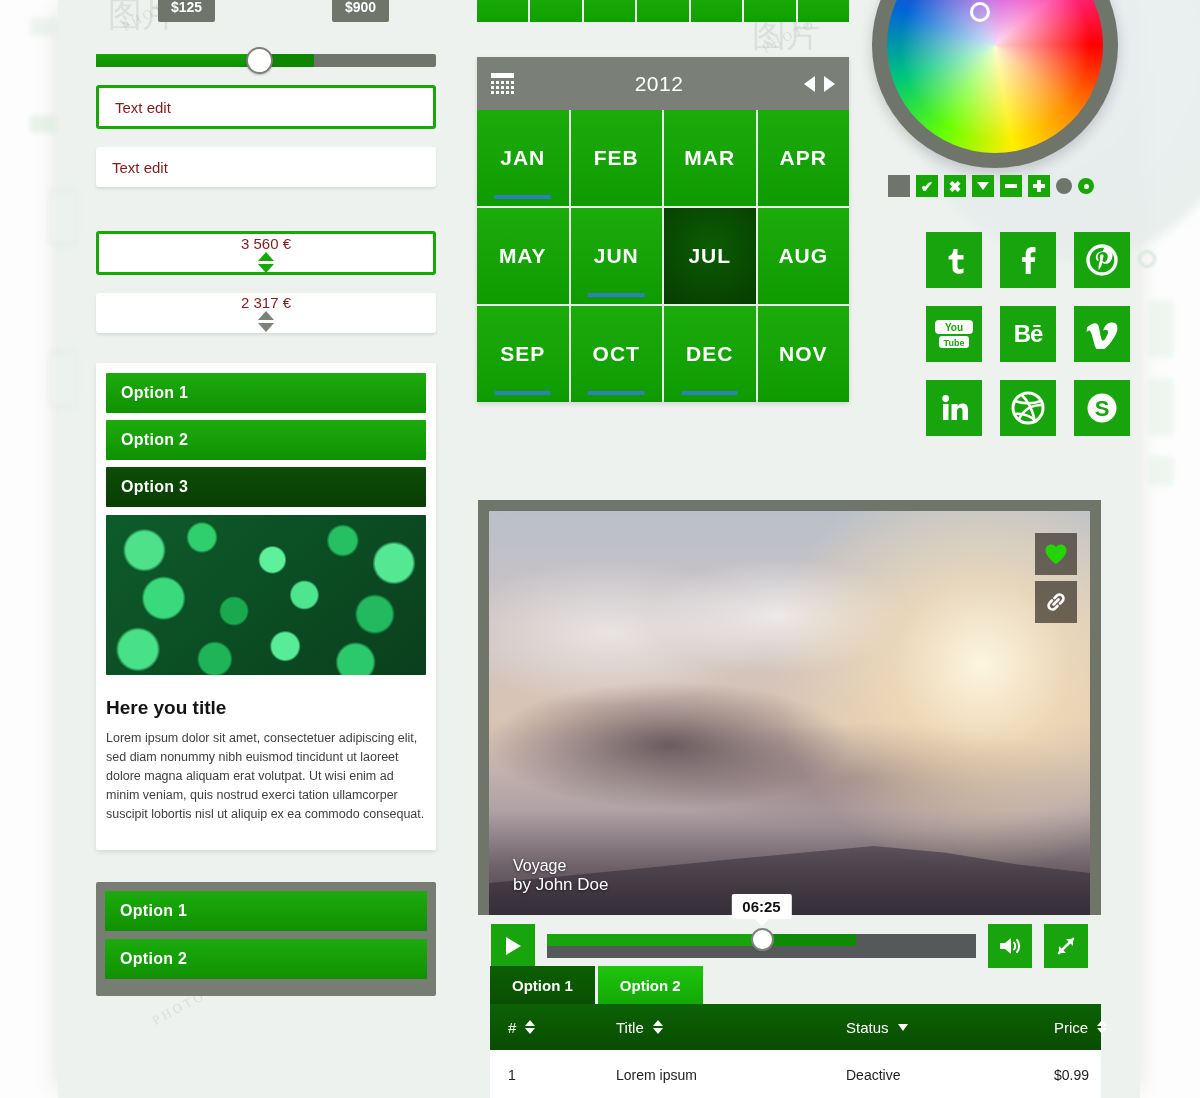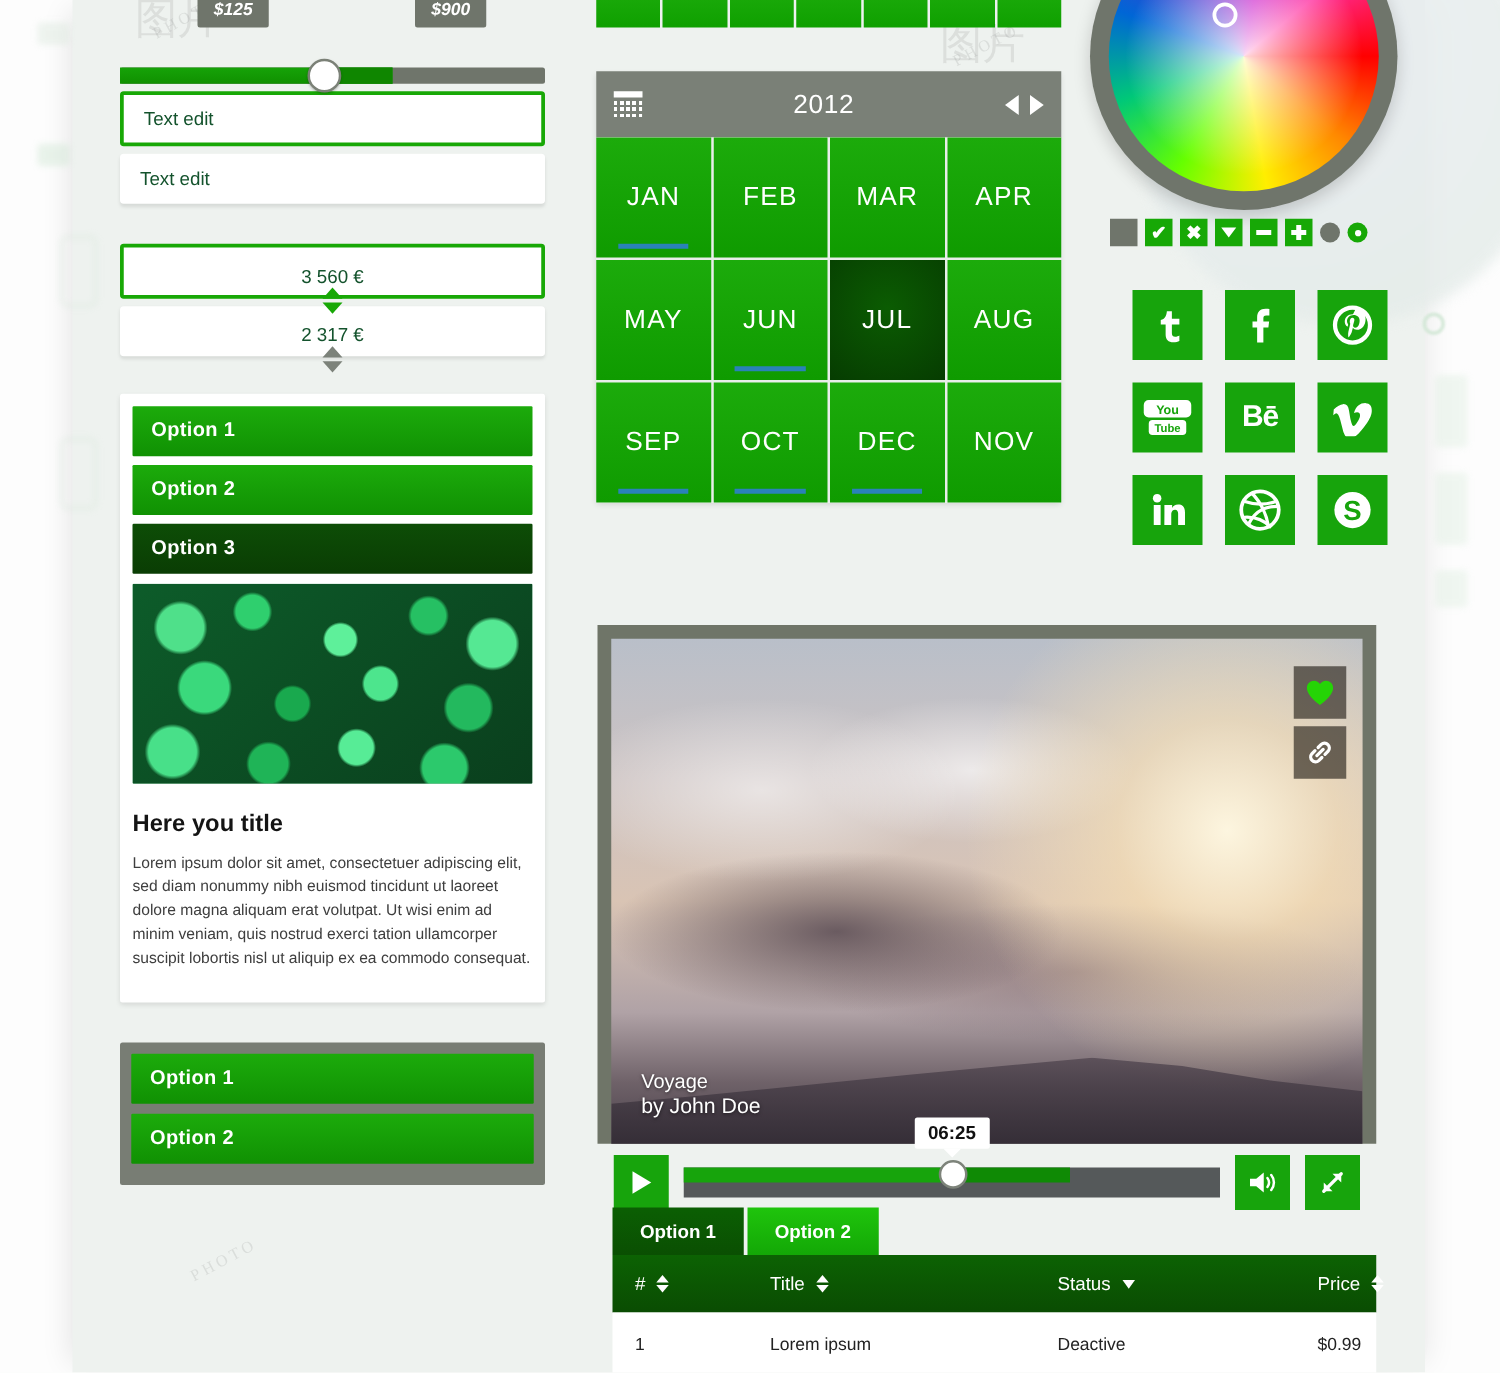--- a/index.html
+++ b/index.html
@@ -38,21 +38,21 @@
   }
   .wm-glyph {
     position: absolute; color: rgba(130,130,130,.17); font-size: 34px;
     pointer-events: none; user-select: none;
   }
 
   
   .col-left { position: absolute; left: 96px; top: 0; width: 340px; }
 
   
-  .price-labels { position: relative; height: 28px; font-style: italic; }
+  .price-labels { position: relative; height: 28px; }
   .price-tag {
     position: absolute; top: -6px; background: #6f756b; color: #fff;
     font-size: 14px; font-weight: bold; padding: 5px 13px 7px; border-radius: 2px;
   }
   .price-tag.lo { left: 62px; }
   .price-tag.hi { left: 236px; }
   .slider-track {
     position: relative; margin-top: 26px; height: 13px; border-radius: 2px;
     background: #6f756b; overflow: visible;
   }
@@ -62,22 +62,22 @@
   }
   .slider-fill.dark { background: #0f8600; left: 45%; width: 19%; }
   .slider-knob {
     position: absolute; left: 44%; top: -7px; width: 27px; height: 27px;
     background: #fff; border: 2px solid #7b8177; border-radius: 50%;
     box-shadow: 0 1px 2px rgba(0,0,0,.25);
   }
 
   
   .tf {
-    margin-top: 6px; height: 40px; background: #fff; display: flex; align-items: center;
-    padding: 15px 16px; font-size: 15px; color: #14532d; border-radius: 3px;
+    margin-top: 18px; height: 40px; background: #fff; display: flex; align-items: center;
+    padding: 1px 16px; font-size: 15px; color: #7f1d1d; border-radius: 3px;
     box-shadow: 0 2px 3px rgba(0,0,0,.10);
   }
   .tf.focus { border: 3px solid #18a806; height: 44px; box-shadow: none; }
   .tf.sp { justify-content: space-between; flex-direction: column; }
   .spin { display: flex; flex-direction: column; gap: 3px; }
   .spin i {
     display: block; width: 0; height: 0; border-left: 8px solid transparent;
     border-right: 8px solid transparent;
   }
   .spin i.up { border-bottom: 9px solid #7c827a; }
@@ -150,21 +150,21 @@
   }
   .cal-year { flex: 1; text-align: center; font-size: 21px; letter-spacing: .5px; }
   .cal-nav { display: flex; gap: 9px; }
   .cal-nav i { width:0;height:0;border-top:8px solid transparent;border-bottom:8px solid transparent;cursor:pointer; }
   .cal-nav i.prev { border-right: 11px solid #fff; }
   .cal-nav i.next { border-left: 11px solid #fff; }
   .cal-grid { display: grid; grid-template-columns: repeat(4,1fr); gap: 2px; background: #e8eee9; }
   .cal-cell {
     position: relative; height: 96px; background: linear-gradient(#1cab0b,#0f9b00);
     display: flex; align-items: center; justify-content: center;
-    color: #fff; font-size: 21px; font-weight: normal; letter-spacing: 1px; cursor: pointer;
+    color: #fff; font-size: 21px; font-weight: bold; letter-spacing: 1px; cursor: pointer;
   }
   .cal-cell.sel { background: radial-gradient(circle at 50% 40%, #0b5c02, #063c01); }
   .cal-cell .mark {
     position: absolute; bottom: 7px; left: 50%; transform: translateX(-50%);
     width: 62%; height: 4px; background: #2a82b8;
   }
 
   
   .wheel-wrap { position: absolute; left: 872px; top: -78px; width: 246px; height: 246px; }
   .wheel-ring {
@@ -197,21 +197,21 @@
   .dot.on { background: #17a806; display: flex; align-items: center; justify-content: center; }
   .dot.on::after { content: ""; width: 5px; height: 5px; border-radius: 50%; background: #fff; }
   .tri-dn { width:0;height:0;border-left:6px solid transparent;border-right:6px solid transparent;border-top:8px solid #fff; }
   .minus { width: 12px; height: 4px; background: #fff; }
   .plus { position: relative; width: 12px; height: 12px; }
   .plus::before,.plus::after { content:""; position:absolute; background:#fff; }
   .plus::before { left:4px; top:0; width:4px; height:12px; }
   .plus::after { left:0; top:4px; width:12px; height:4px; }
 
   
-  .social { position: absolute; left: 906px; top: 232px; display: grid;
+  .social { position: absolute; left: 926px; top: 232px; display: grid;
             grid-template-columns: repeat(3, 56px); gap: 18px; }
   .soc { width: 56px; height: 56px; background: #17a40c; display: flex;
          align-items: center; justify-content: center; cursor: pointer; }
   .soc svg { display: block; }
   .soc .txt { color: #fff; font-weight: bold; font-size: 26px; line-height: 1; }
 
   
   .player {
     position: absolute; left: 478px; top: 500px; width: 623px; height: 415px;
     background: #6f7568; padding: 11px 11px 0;

